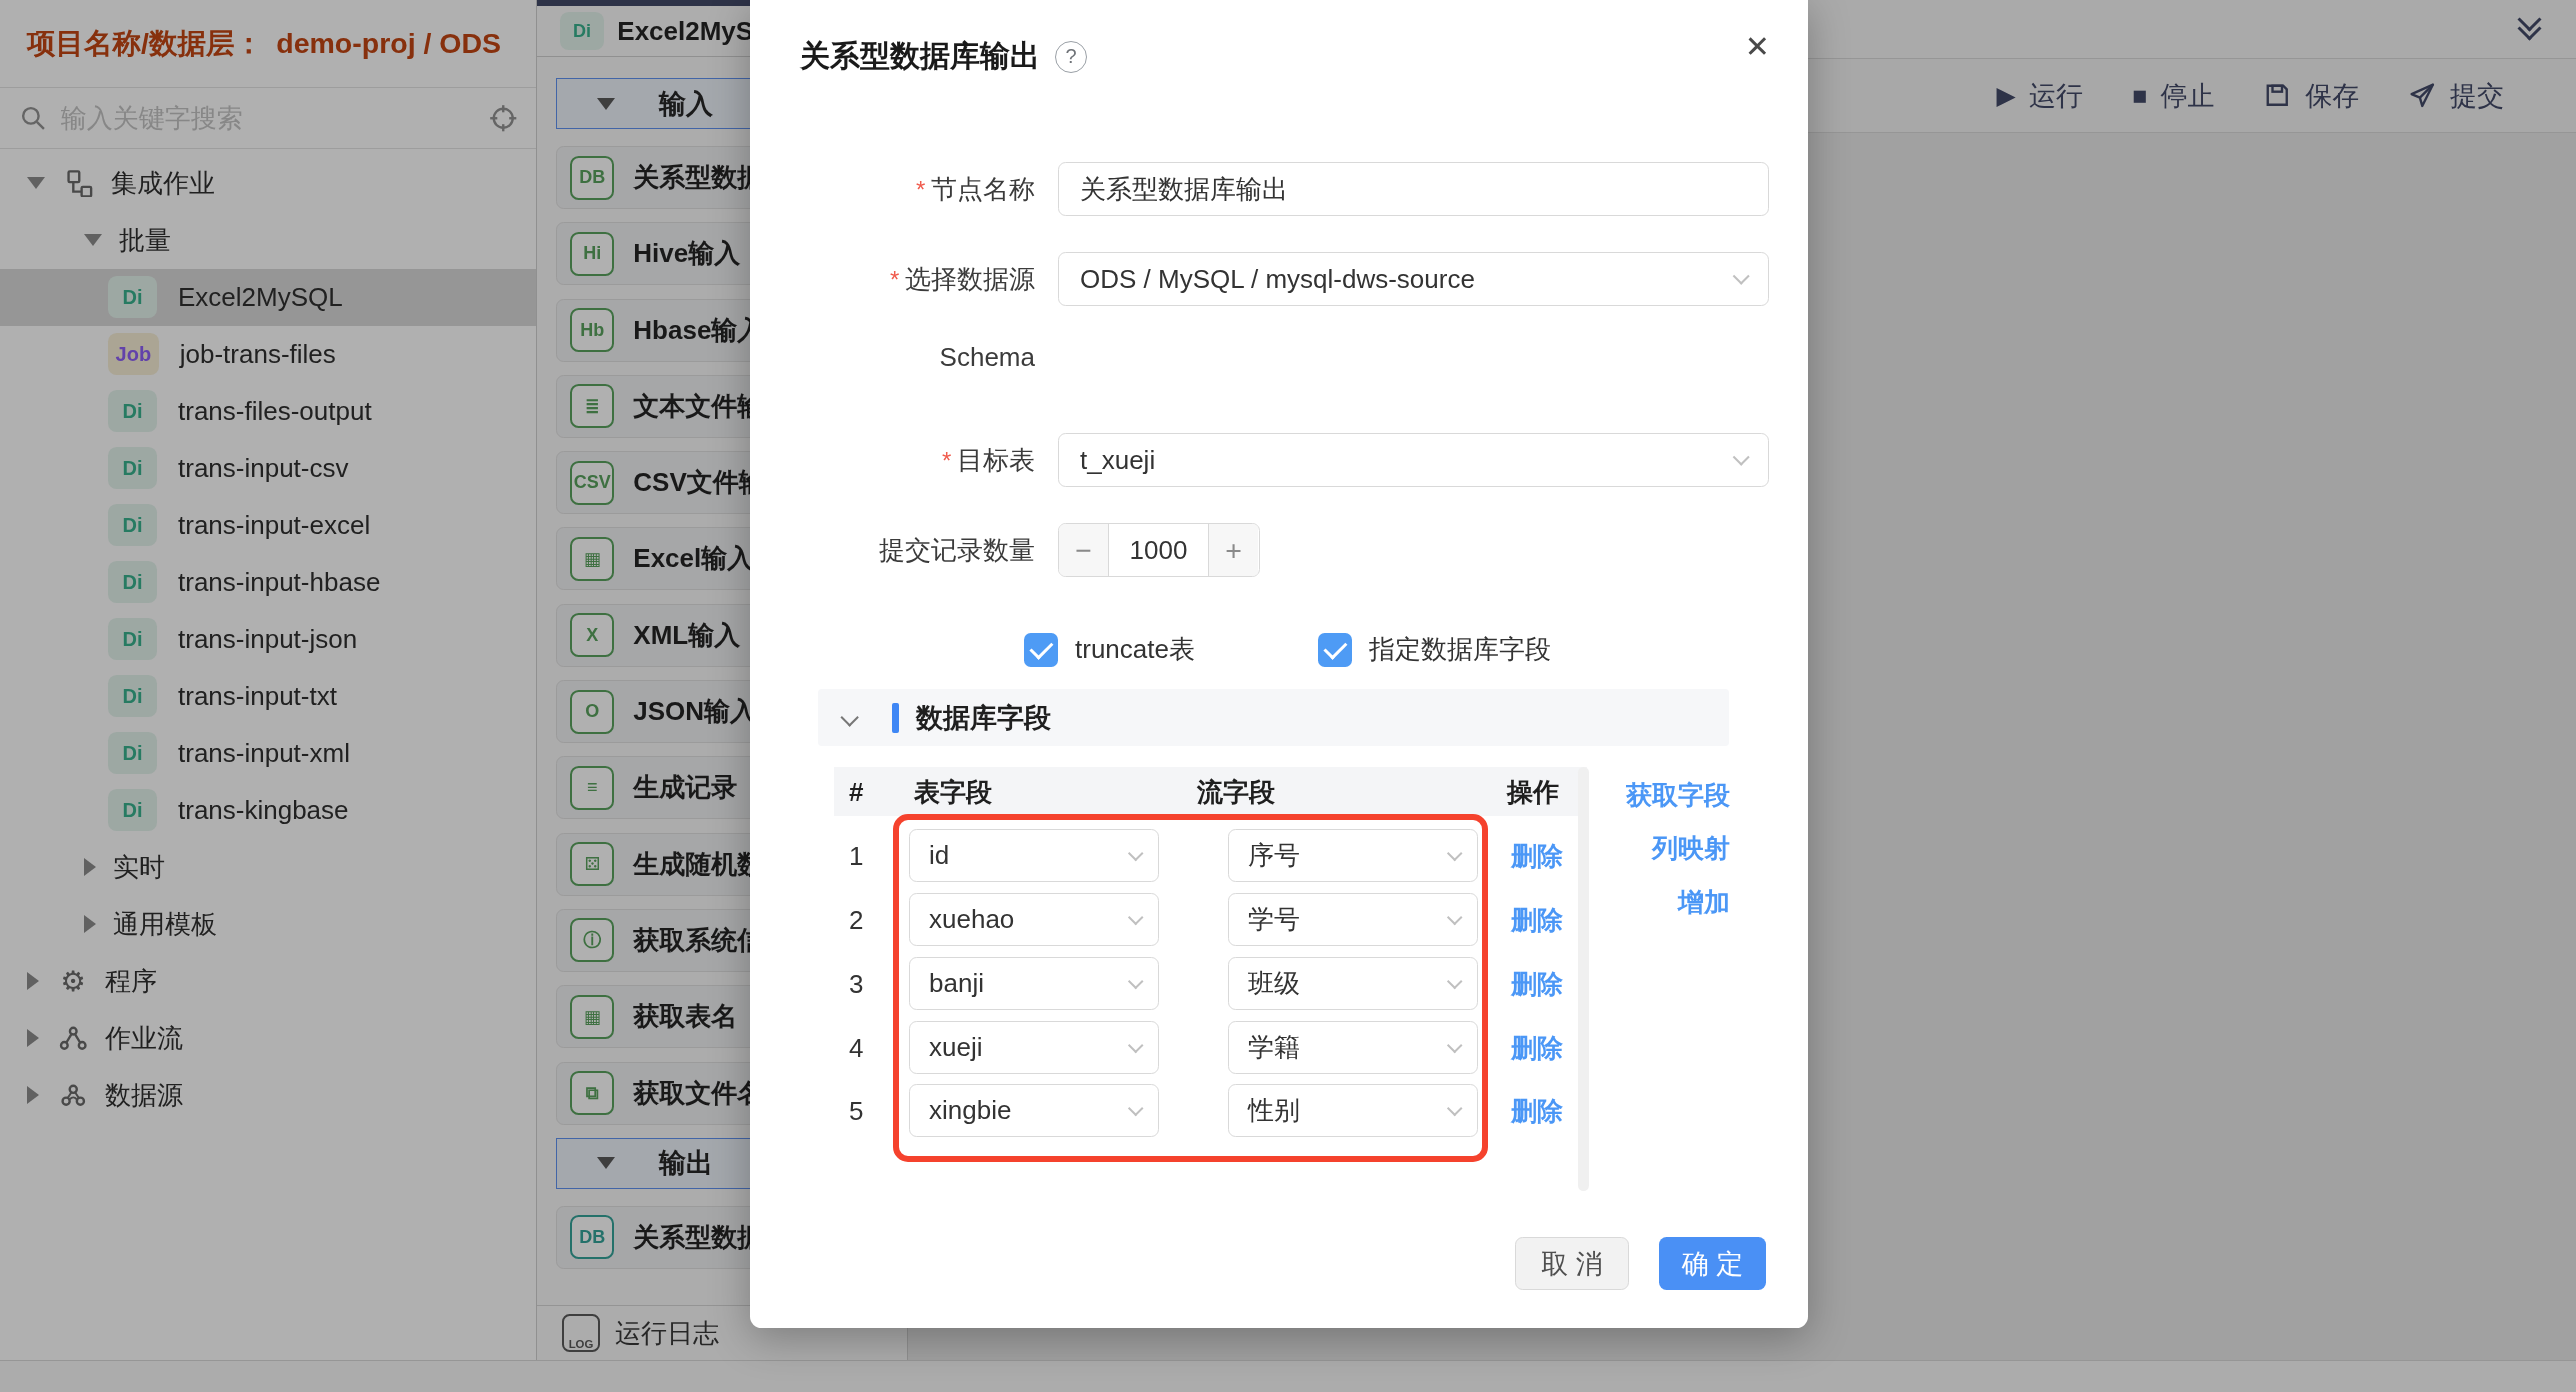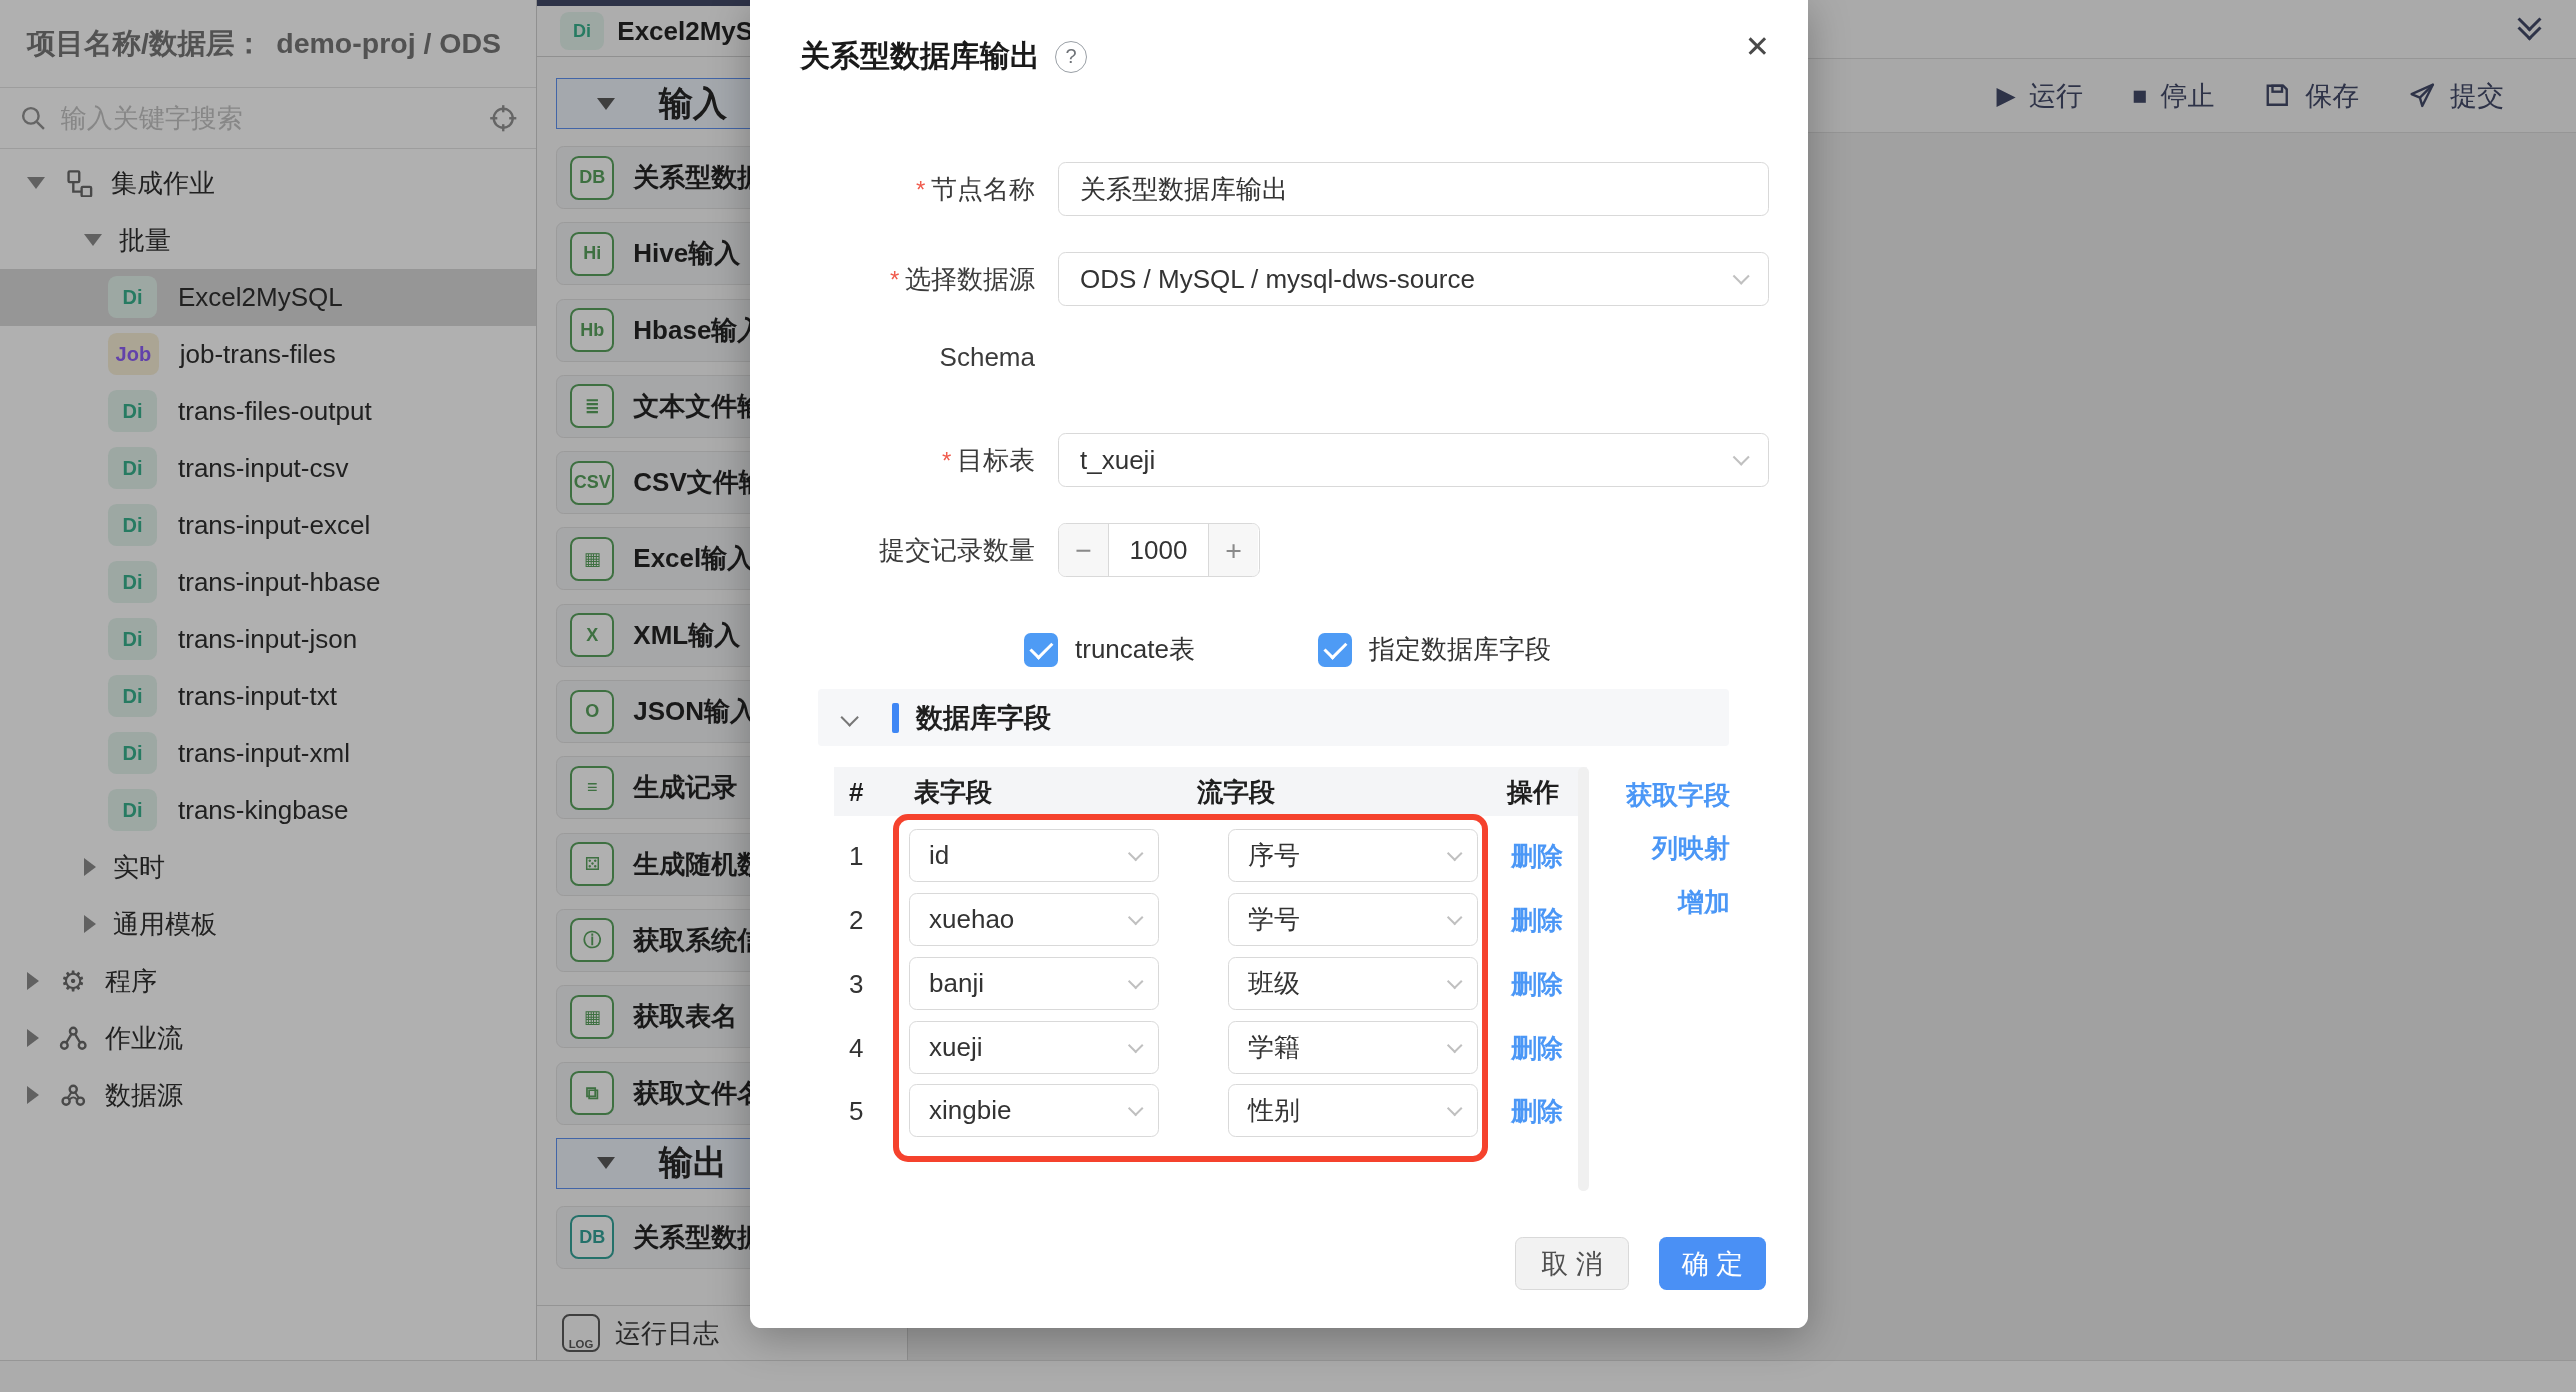--- a/index.html
+++ b/index.html
@@ -6,21 +6,21 @@
   html,body { width:2576px; height:1393px; overflow:hidden;
     font-family:"Liberation Sans","DejaVu Sans",sans-serif; background:#e9e9e9; }
 
   
   .app { position:absolute; inset:0; }
 
   
   .sidebar { position:absolute; left:0; top:0; bottom:32px; width:537px;
     background:#ffffff; border-right:1px solid #cfcfcf; }
   .sb-header { height:88px; display:flex; align-items:center; padding:0 27px;
-    font-size:28.5px; font-weight:bold; color:#737373; border-bottom:1px solid #e3e3e3; white-space:nowrap; }
+    font-size:28.5px; font-weight:bold; color:#c2410c; border-bottom:1px solid #e3e3e3; white-space:nowrap; }
   .sb-header .val { margin-left:13.3px; }
   .sb-search { height:61px; display:flex; align-items:center; padding:0 19px;
     border-bottom:1px solid #e3e3e3; gap:13.3px; }
   .sb-search input { flex:1; border:none; outline:none; font-size:26px; color:#333;
     font-family:inherit; background:transparent; }
   .sb-search input::placeholder { color:#c2c2c2; }
   .sb-search svg { flex:0 0 auto; }
   .tree { padding-top:5.7px; }
   .tree-row { height:57px; display:flex; align-items:center; font-size:26px; color:#2b2b2b;
     cursor:pointer; white-space:nowrap; }
@@ -42,21 +42,21 @@
     background:#f9f9f9; border-right:1px solid #cfcfcf; }
   .tabbar { height:57px; background:#f0f0f0; border-top:6.7px solid #3e4565;
     border-bottom:1px solid #cfcfcf; display:flex; }
   .tab { display:flex; align-items:center; gap:13.3px; background:#fbfbfb; padding:0 23px;
     border-right:1px solid #d6d6d6; font-size:26px; font-weight:bold; color:#1f1f1f; cursor:pointer; }
   .tab .badge { margin-right:0; min-width:44px; height:38px; font-size:18px; }
   .pal-list { padding:21px 0 0 19px; }
   .pal-header { width:333px; height:51px; border:1.9px solid #5b8ff2; background:#eef3fb;
     display:flex; align-items:center; padding-left:40px; gap:44px; margin-bottom:17px; cursor:pointer; }
   .pal-header .tri-down { border-top-color:#555; margin-right:0; }
-  .pal-header .lbl { font-size:34px; font-weight:bold; color:#222; }
+  .pal-header .lbl { font-size:27px; font-weight:bold; color:#222; }
   .pal-item { width:333px; height:63px; margin-bottom:13.3px; background:#f1f2f4;
     border:1px solid #e0e0e0; border-radius:7.6px; display:flex; align-items:center;
     padding-left:13.3px; gap:19px; cursor:grab; }
   .pal-item .ico { width:44px; height:44px; border-radius:8.6px; background:#fff;
     display:flex; align-items:center; justify-content:center; font-size:18px; font-weight:bold; }
   .pal-item .ico.green { border:2.9px solid #55a05a; color:#55a05a; }
   .pal-item .ico.teal  { border:2.9px solid #2fa197; color:#2fa197; }
   .pal-item .lbl { font-size:26px; font-weight:bold; color:#1f1f1f; white-space:nowrap; }
   .log-row { position:absolute; left:0; right:0; bottom:0; height:55px; border-top:1px solid #d6d6d6;
     display:flex; align-items:center; padding-left:25px; gap:15px; font-size:26px; color:#333;

